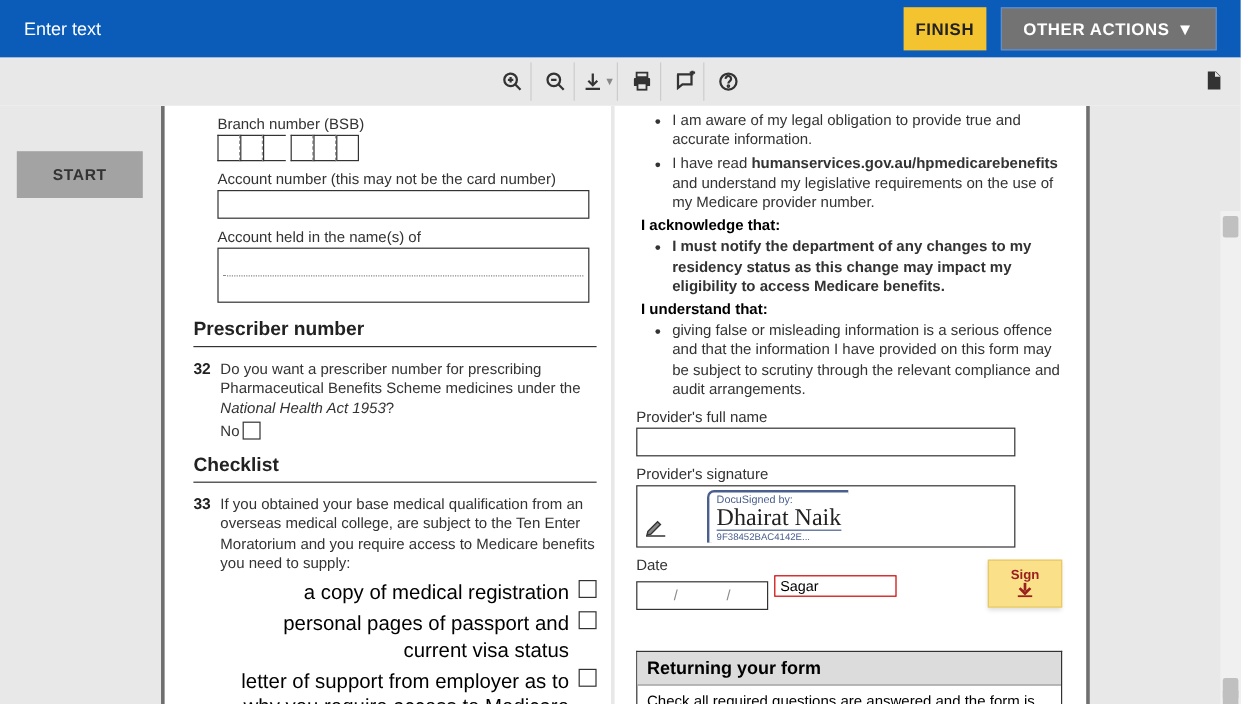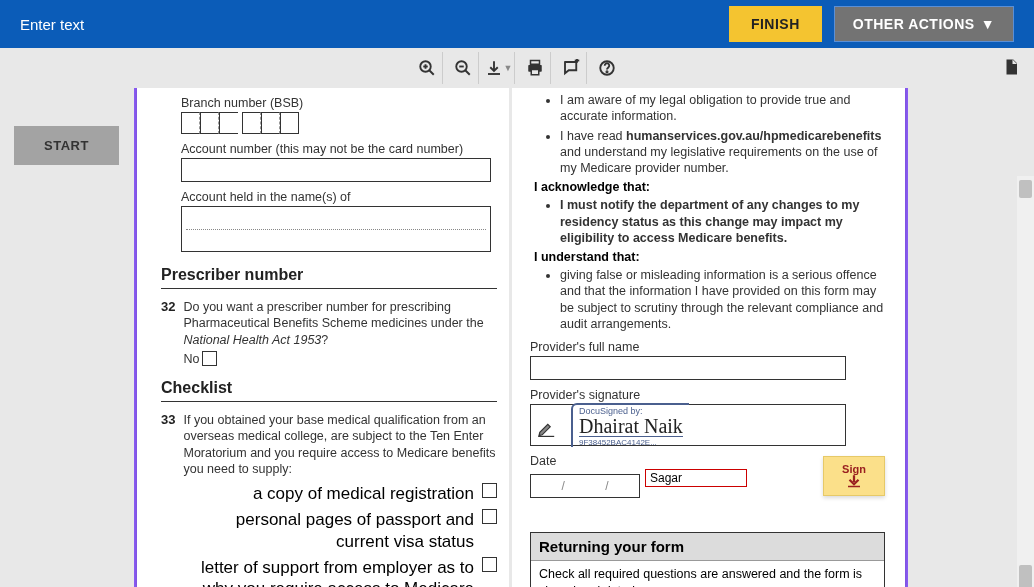--- a/index.html
+++ b/index.html
@@ -1,29 +1,29 @@
 <!DOCTYPE html>
 <html><head>
 <meta charset="utf-8">
 <style>
 * { box-sizing: border-box; margin: 0; padding: 0; }
 body { font-family: Arial, Helvetica, sans-serif; font-size: 13px; background: #fff; overflow: hidden; }
 .header { background: #0b5cb8; height: 48px; display: flex; align-items: center; padding: 0 20px; justify-content: space-between; gap: 45px; }
 .header-left { color: #fff; font-size: 15px; }
 .header-right { display: flex; gap: 12px; align-items: center; }
-.btn-finish { background: #f4c430; color: #222; font-weight: bold; font-size: 14px; padding: 10px 22px; border: none; letter-spacing: 0.5px; cursor: pointer; }
+.btn-finish { background: #f4c430; color: #222; font-weight: bold; font-size: 14px; padding: 10px 10px; border: none; letter-spacing: 0.5px; cursor: pointer; }
 .btn-other { background: #737373; color: #fff; border: 1px solid #5a8fd6; padding: 9px 18px; font-weight: bold; font-size: 14px; letter-spacing: 0.5px; cursor: pointer; display: flex; align-items: center; gap: 6px; }
 .toolbar { background: #e8e8e8; height: 40px; display: flex; align-items: center; justify-content: center; position: relative; }
 .toolbar-center { display: flex; gap: 4px; align-items: center; }
 .toolbar-icon { width: 32px; height: 32px; display: flex; align-items: center; justify-content: center; cursor: pointer; color: #333; border-right: 1px solid #ccc; }
 .toolbar-icon:last-child { border-right: none; }
 .toolbar-right-icon { position: absolute; right: 14px; color: #333; cursor: pointer; }
 .main { display: flex; height: 499px; background: #e8e8e8; position: relative; }
 .start-btn { position: absolute; left: 14px; top: 38px; background: #a3a3a3; color: #333; font-weight: bold; font-size: 13px; padding: 12px 30px; border: none; cursor: pointer; letter-spacing: 0.5px; }
-.doc-wrapper { margin-left: 134px; width: 774px; height: 499px; overflow-y: auto; background: #8b5cf6; position: relative; }
+.doc-wrapper { margin-left: 134px; width: 774px; height: 499px; overflow-y: auto; background: #737373; position: relative; }
 .doc-pages { background: #fff; display: flex; width: 768px; height: 500px; box-shadow: 0 0 4px rgba(0,0,0,0.2); margin: 0 auto; }
 .page-left { width: 372px; padding: 8px 12px 0 24px; }
 .page-divider { width: 3px; background: #e8e8e8; }
 .page-right { width: 393px; padding: 4px 20px 0 18px; position: relative; }
 .scrollbar-v { position: absolute; right: 0; top: 88px; bottom: 0; width: 17px; background: #f0f0f0; }
 .scrollbar-thumb { position: absolute; left: 2px; right: 2px; background: #c0c0c0; border-radius: 2px; }
 .label { font-size: 12.5px; color: #333; margin-bottom: 2px; }
 .bsb-boxes { display: flex; margin-bottom: 8px; }
 .bsb-cell { width: 19px; height: 22px; border: 1px solid #333; border-right: none; }
 .bsb-cell.dashed { border-right: 1px dashed #999; }
@@ -42,21 +42,21 @@
 .checkbox { width: 15px; height: 15px; border: 1.5px solid #333; display: inline-block; }
 .checklist-row { display: flex; justify-content: flex-end; align-items: flex-start; gap: 8px; margin-bottom: 5px; }
 .checklist-row .ct { text-align: right; font-size: 17px; line-height: 1.25; flex: 1; }
 .declare-list { list-style: disc; padding-left: 30px; font-size: 12.5px; line-height: 1.3; color: #333; }
 .declare-list li { margin-bottom: 3px; }
 .declare-head { font-size: 12.5px; font-weight: bold; margin: 4px 0 3px 4px; }
 .boldli { font-weight: bold; }
 .linkish { font-weight: bold; }
 .prov-label { font-size: 12.5px; color: #333; margin-top: 8px; margin-bottom: 2px; }
 .prov-box { width: 316px; height: 24px; border: 1px solid #333; }
-.sig-box { width: 316px; height: 42px; border: 1px solid #333; position: relative; display: flex; align-items: center; }
+.sig-box { width: 316px; height: 52px; border: 1px solid #333; position: relative; display: flex; align-items: center; padding-left: 18px; }
 .sig-box .pen { position: absolute; left: 6px; bottom: 4px; }
 .ds-wrap { margin-left: 40px; border-left: 2px solid #4a5f8e; border-top: 2px solid #4a5f8e; border-top-left-radius: 6px; padding: 1px 6px 0 6px; position: relative; }
 .ds-by { font-size: 9px; color: #4a5f8e; }
 .sig-script { font-family: 'Brush Script MT', cursive; font-size: 20px; color: #222; line-height: 1; }
 .ds-id { font-size: 8px; color: #4a5f8e; border-top: 1px solid #4a5f8e; padding-top: 1px; }
 .date-row { display: flex; gap: 10px; margin-top: 6px; align-items: flex-start; position: relative; }
 .date-box { width: 110px; height: 24px; border: 1px solid #333; display: flex; align-items: center; justify-content: space-around; font-size: 12px; color: #888; }
 .sagar-box { border: 1px solid #c00; padding: 1px 4px; font-size: 12px; width: 102px; height: 18px; position: absolute; left: 115px; top: -5px; background: #fff; }
 .sign-btn { position: absolute; right: 0; top: -18px; width: 62px; height: 40px; background: #fbe08a; border: 1px solid #e6c968; display: flex; flex-direction: column; align-items: center; justify-content: center; box-shadow: 0 2px 4px rgba(0,0,0,0.15); cursor: pointer; }
 .sign-btn .st { font-size: 11px; font-weight: bold; color: #9a2020; }

